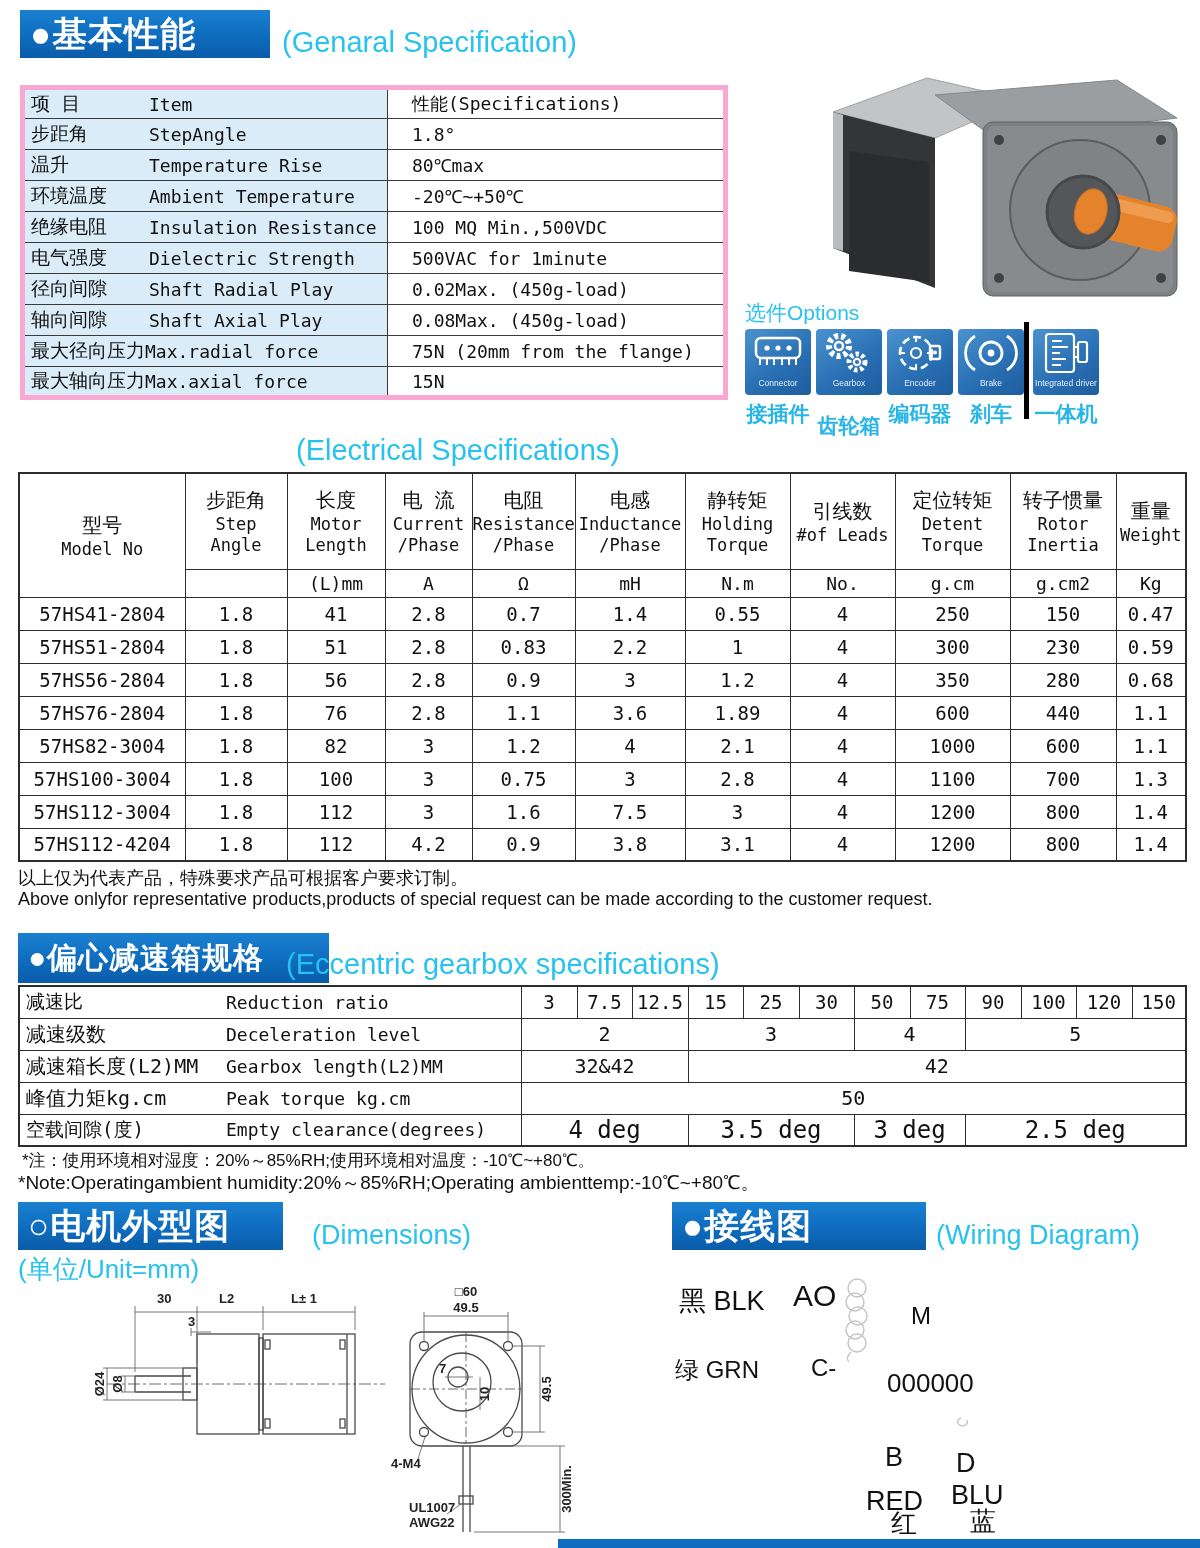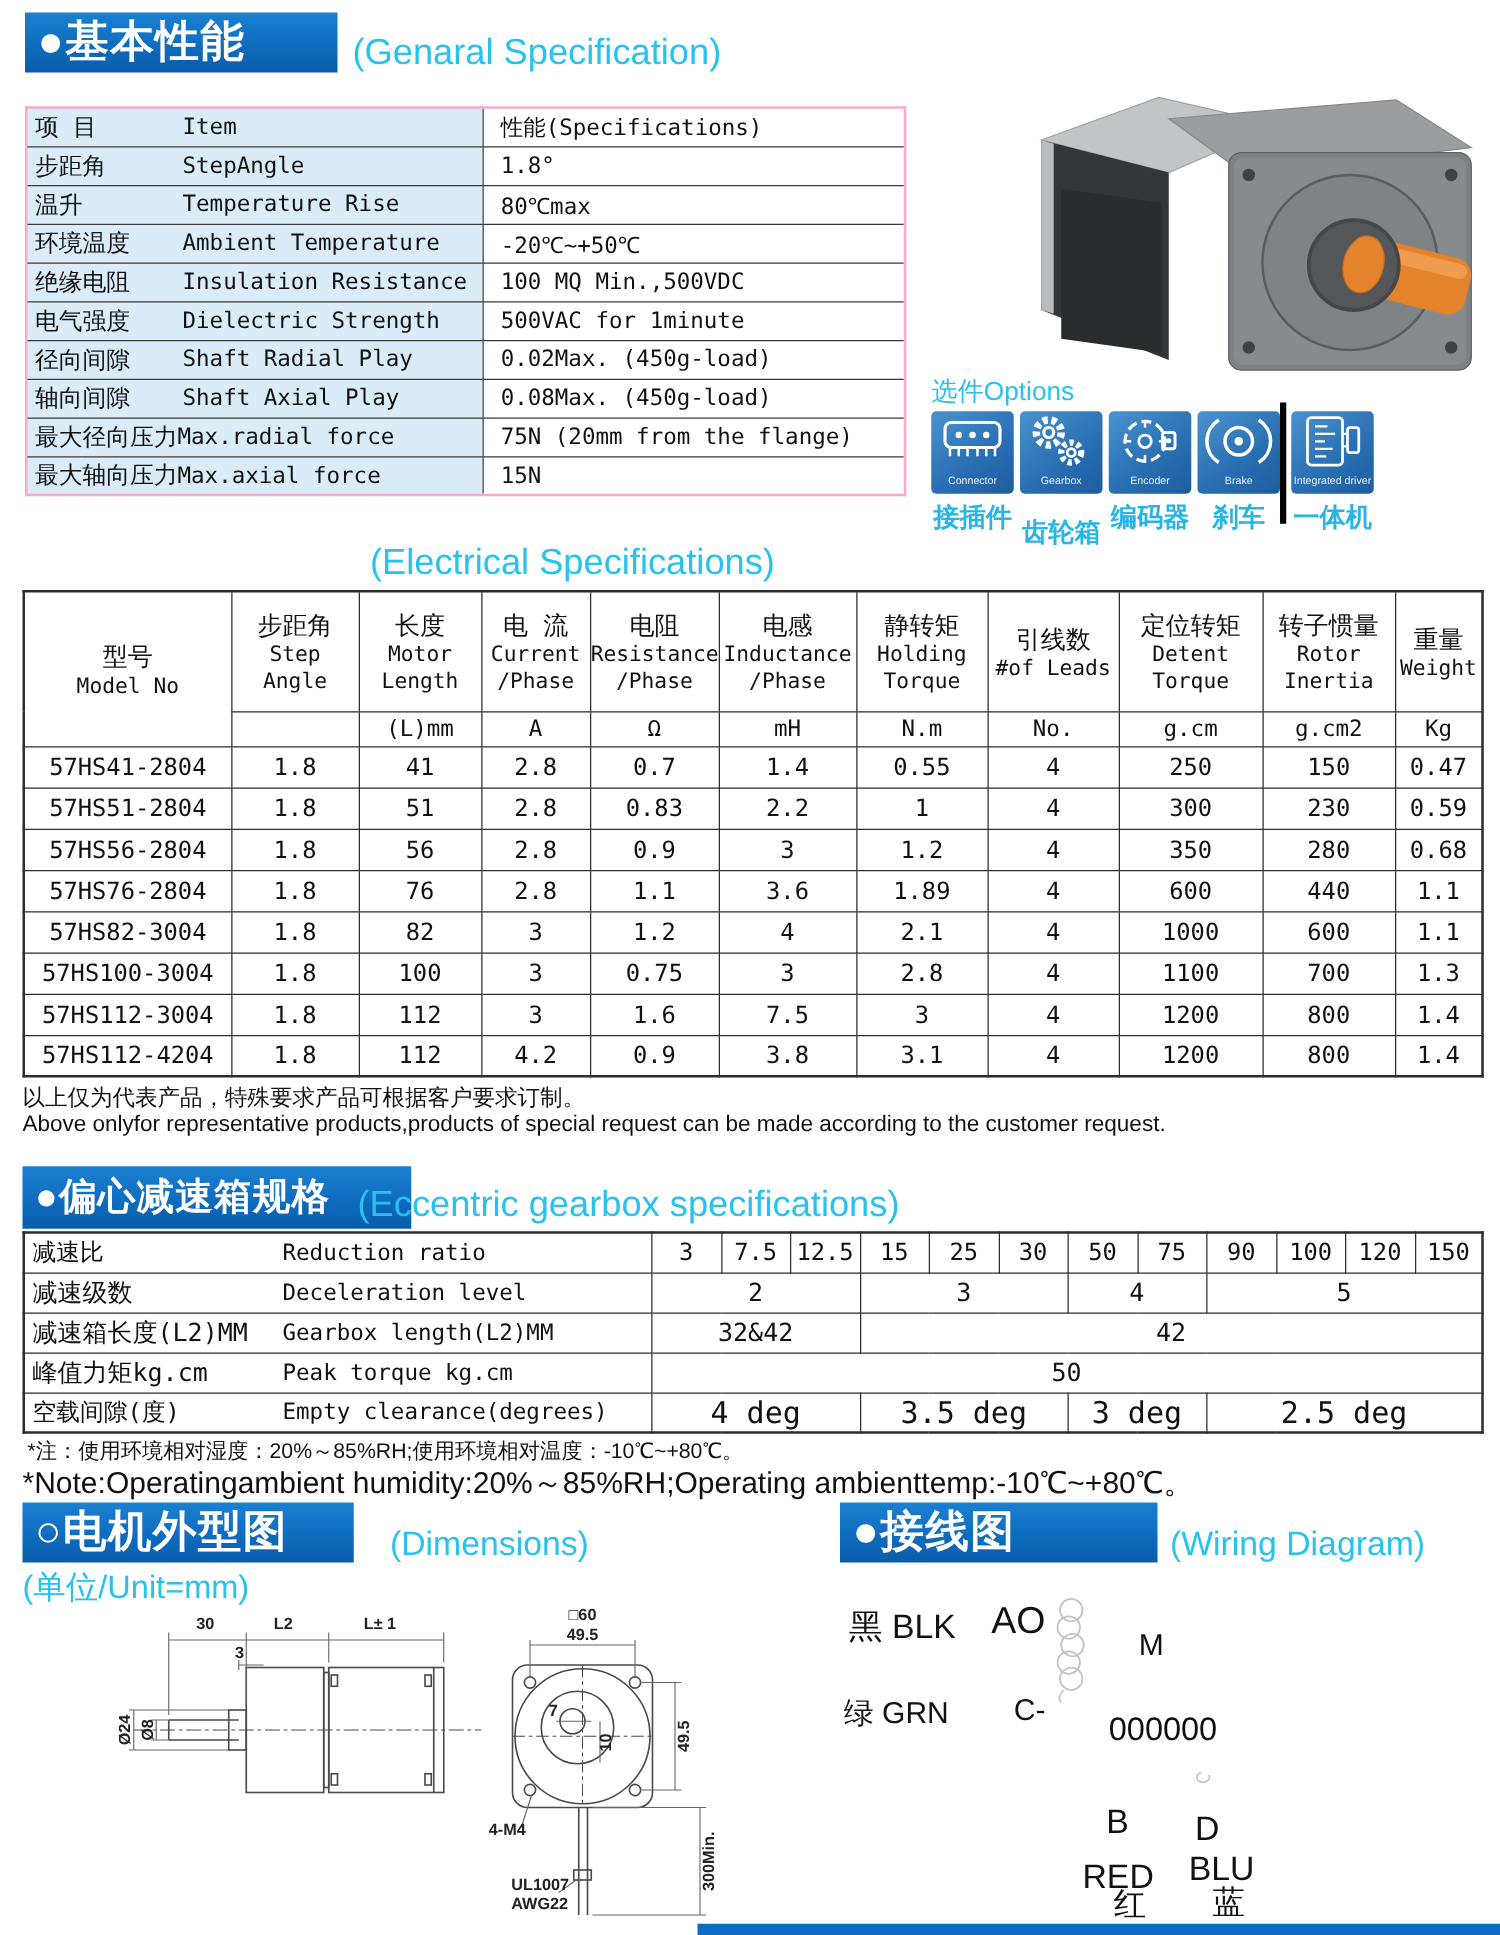--- a/index.html
+++ b/index.html
@@ -6,24 +6,24 @@
 body{font-family:"Liberation Sans",sans-serif;background:#fff;color:#111}
 #page{position:relative;width:1200px;height:1548px;background:#fff;overflow:hidden}
 .abs{position:absolute}
 
 .hbox{background:linear-gradient(180deg,#1b80d1 0%,#0e6cbe 55%,#0a5ca9 100%);color:#fff;font-weight:bold;
   font-size:35px;line-height:48px;padding-left:10px;white-space:nowrap;letter-spacing:1px}
 .hen{color:#27c2ee;font-size:29px;white-space:nowrap}
 .cyantxt{color:#27c2ee}
 
 table{border-collapse:collapse;table-layout:fixed}
-#gen-table{position:absolute;left:20px;top:85px;width:660px;border:2px solid #f9a8d4;font-family:"DejaVu Sans Mono",monospace}
+#gen-table{position:absolute;left:20px;top:85px;width:660px;border:5px solid #f9a8d4;font-family:"DejaVu Sans Mono",monospace}
 #gen-table td{border:1px solid #3a3a3a;height:31px;padding:0 6px;font-size:19px}
 #gen-table .lcell{width:365px;background:#d9ecf8}
-#gen-table .vcell{width:338px;background:#fff;font-size:18px;padding-left:14px}
+#gen-table .vcell{width:338px;background:#fff;font-size:18px;padding-left:24px}
 .lrow{display:flex;align-items:center}
 .lrow .cn{min-width:118px;white-space:nowrap}
 .lrow .en{flex:1;text-align:left;font-size:18px;white-space:nowrap}
 .lrow.tight .cn{min-width:0}
 .lrow.tight .en{flex:none;text-align:left}
 #elec-table{position:absolute;left:18px;top:472px;width:1167px;border:2px solid #2d2d2d;font-family:"DejaVu Sans Mono",monospace}
 #elec-table th,#elec-table td{border:1px solid #2d2d2d;text-align:center;font-weight:normal;overflow:hidden}
 #elec-table thead tr.main th{height:96px;vertical-align:middle}
 #elec-table .cn{font-size:20px;white-space:nowrap}
 #elec-table .en{font-size:17px;line-height:1.2}
@@ -494,21 +494,21 @@
           </td>
       <td colspan="3">4 deg</td>
           <td colspan="3">3.5 deg</td>
           <td colspan="2">3 deg</td>
           <td colspan="4">2.5 deg</td>
     </tr>
   </tbody>
     </table>
 
   <div class="abs note-cn" style="left:22px;top:1149px;font-size:17px">*注：使用环境相对湿度：20%～85%RH;使用环境相对温度：-10℃~+80℃。</div>
-  <div class="abs note-en" style="left:18px;top:1170px;font-size:24px">*Note:Operatingambient humidity:20%～85%RH;Operating ambienttemp:-10℃~+80℃。</div>
+  <div class="abs note-en" style="left:18px;top:1170px;font-size:19px">*Note:Operatingambient humidity:20%～85%RH;Operating ambienttemp:-10℃~+80℃。</div>
 
   <div class="abs hbox" style="left:18px;top:1202px;width:265px">○电机外型图</div>
   <div class="abs hen" style="left:312px;top:1220px;font-size:27px">(Dimensions)</div>
   <div class="abs cyantxt" style="left:18px;top:1252px;font-size:26px">(单位/Unit=mm)</div>
 
   <div class="abs hbox" style="left:672px;top:1202px;width:254px">●接线图</div>
   <div class="abs hen" style="left:936px;top:1220px;font-size:27px">(Wiring Diagram)</div>
 
   <svg class="abs" style="left:95px;top:1282px" width="570" height="260" viewBox="0 0 570 260">
     <g stroke="#4a4a4a" stroke-width="1.3" fill="none">

